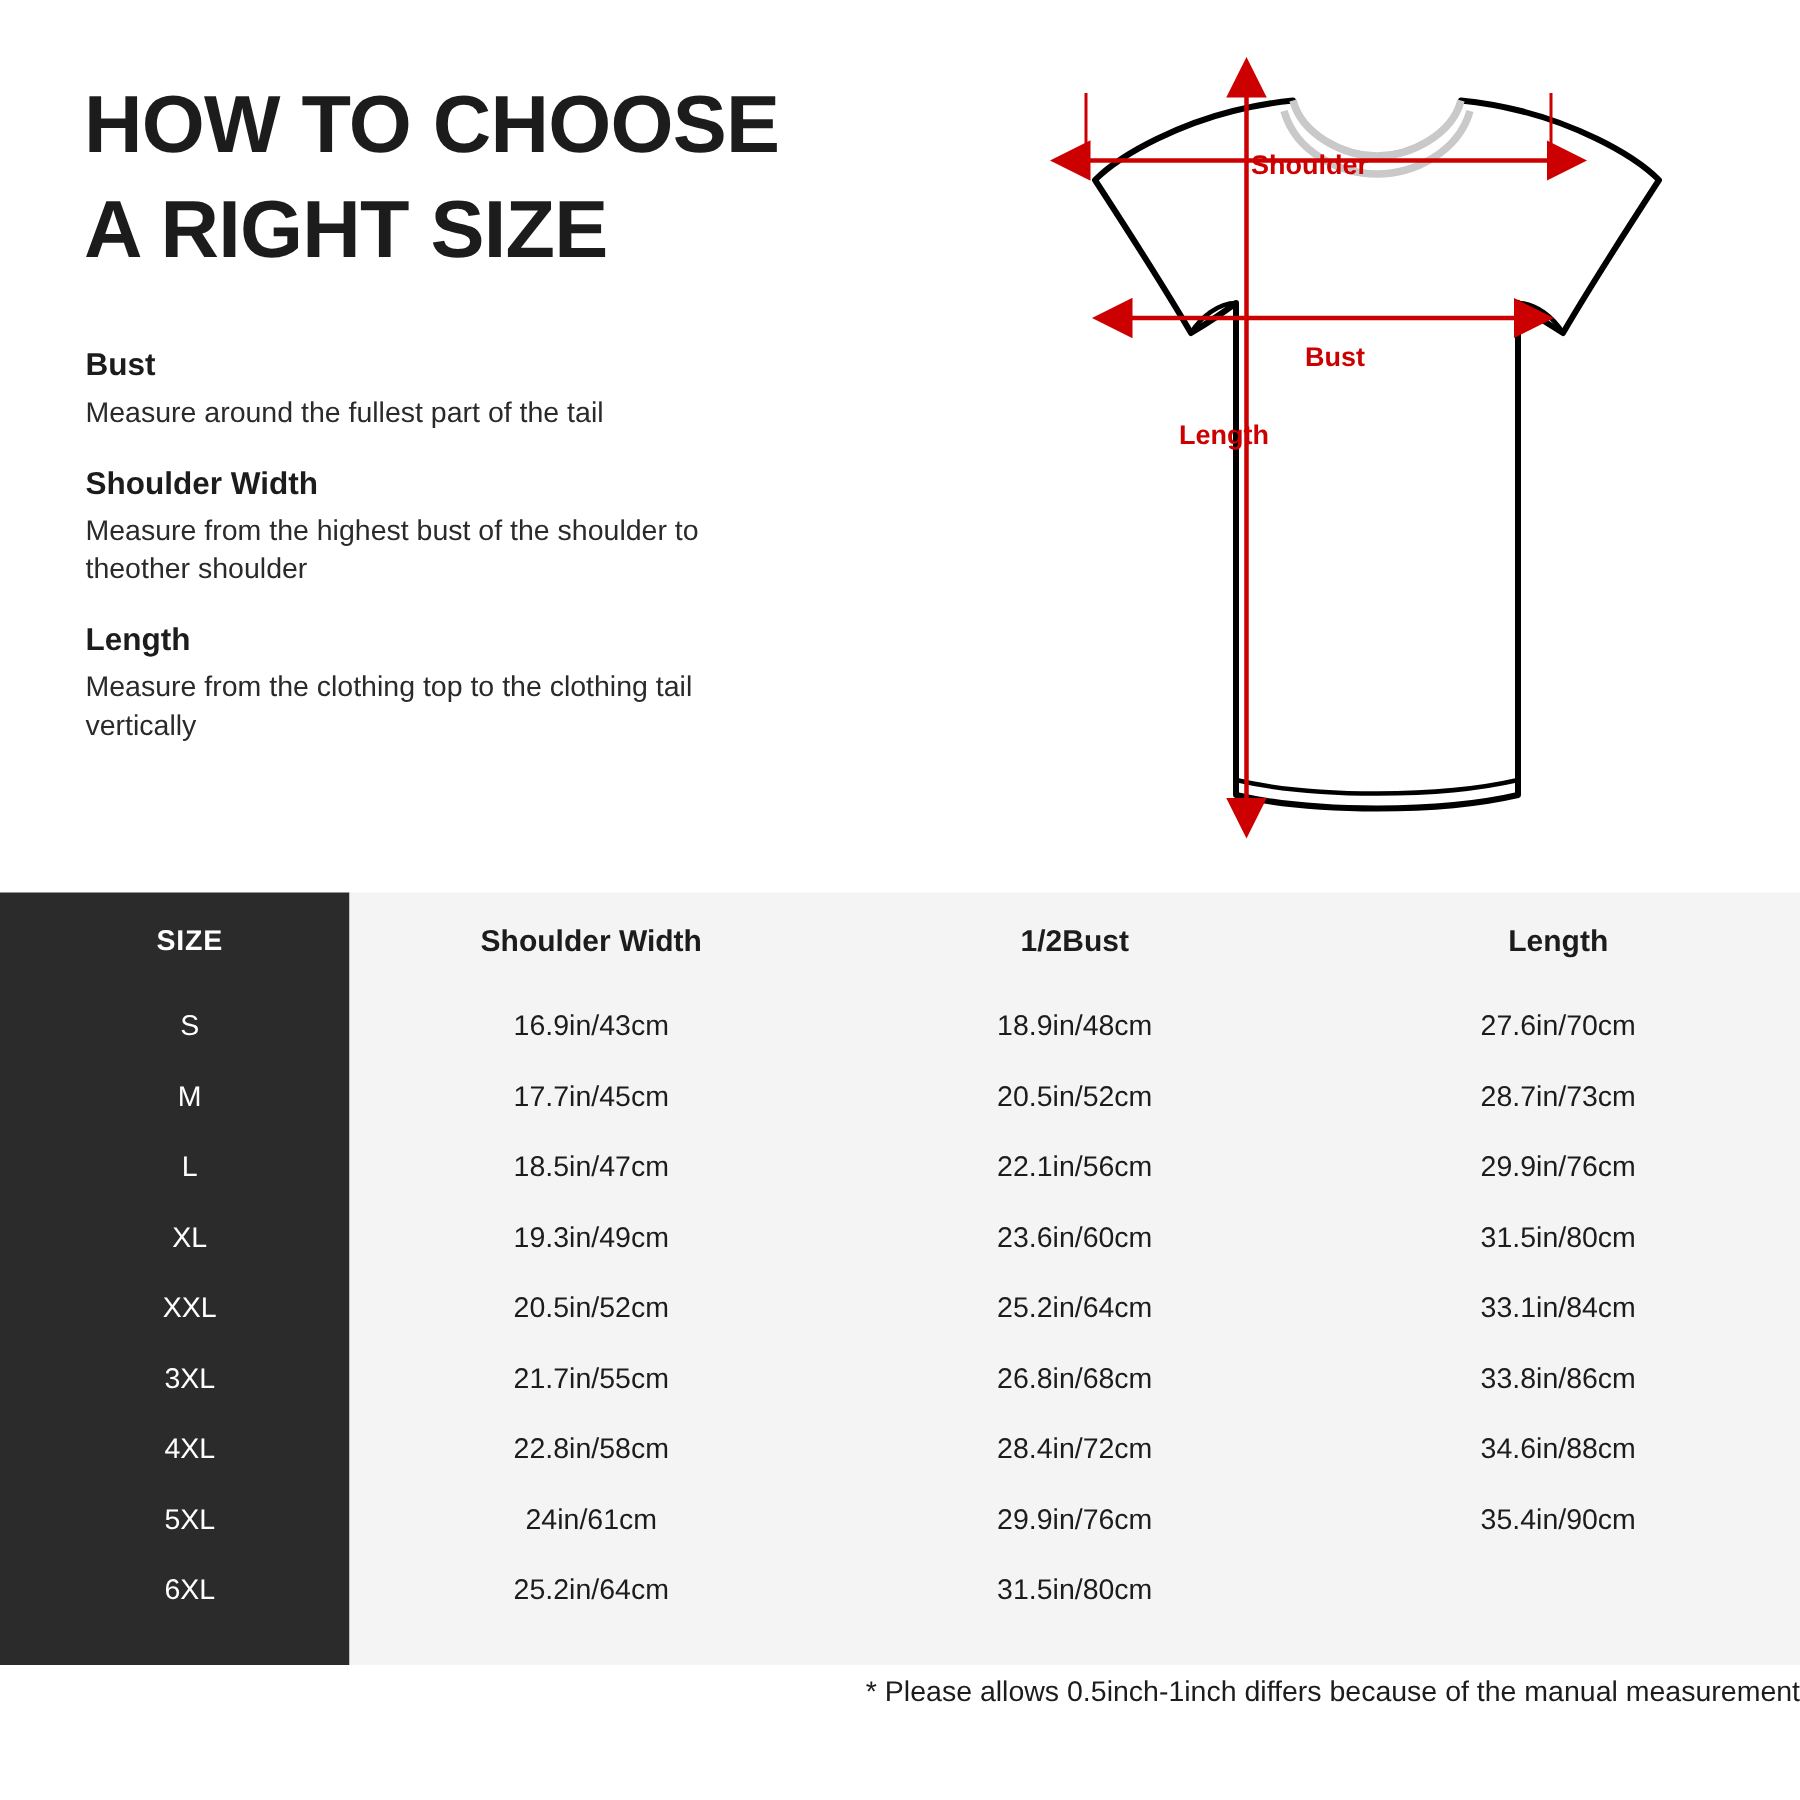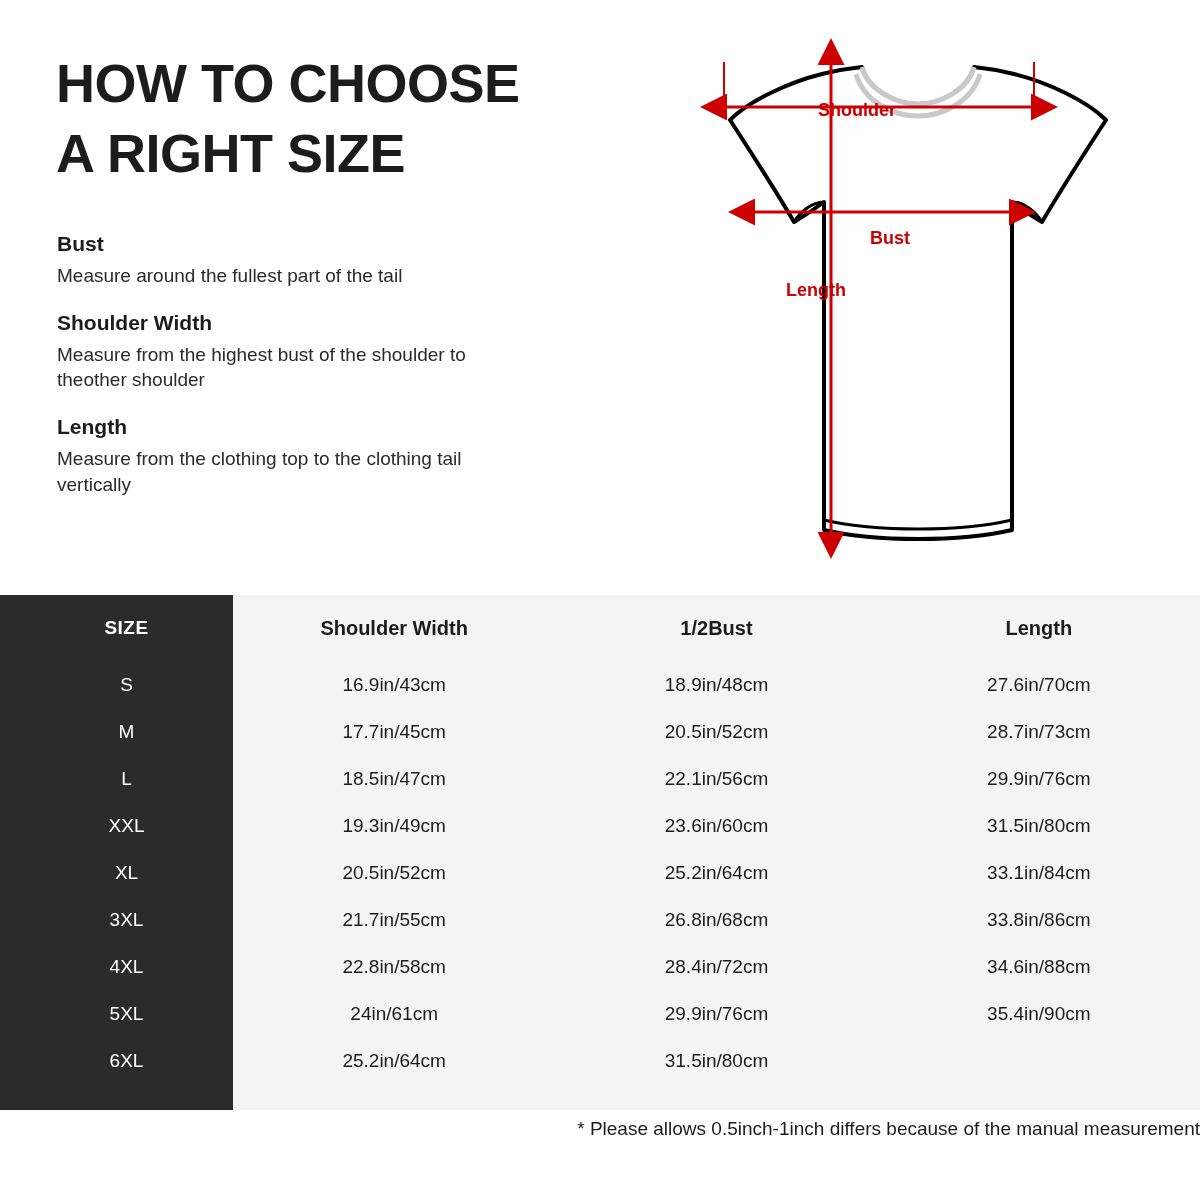--- a/index.html
+++ b/index.html
@@ -52,21 +52,21 @@
   }
   .shirt-wrap svg { display: block; }
 
   .label-shoulder, .label-bust, .label-length {
     position: absolute;
     color: #cc0000;
     font-weight: bold;
     font-size: 18px;
     white-space: nowrap;
   }
-  .label-shoulder { left: 218px; top: 70px; }
+  .label-shoulder { left: 234px; top: 70px; }
   .label-bust { left: 270px; top: 198px; }
   .label-length { left: 186px; top: 250px; }
 
   
   .table {
     position: absolute;
     left: 0; top: 595px;
     width: 1200px;
     height: 515px;
     display: flex;
@@ -187,22 +187,22 @@
     </div>
   </div>
 
   <div class="table">
 
     <div class="col-size">
       <div class="cell head-cell">SIZE</div>
       <div class="cell">S</div>
       <div class="cell">M</div>
       <div class="cell">L</div>
+      <div class="cell">XL</div>
       <div class="cell">XXL</div>
-      <div class="cell">XL</div>
       <div class="cell">3XL</div>
       <div class="cell">4XL</div>
       <div class="cell">5XL</div>
       <div class="cell">6XL</div>
     </div>
 
     <div class="col-data">
 
       <div class="dcol">
         <div class="cell head-cell">Shoulder Width</div>

